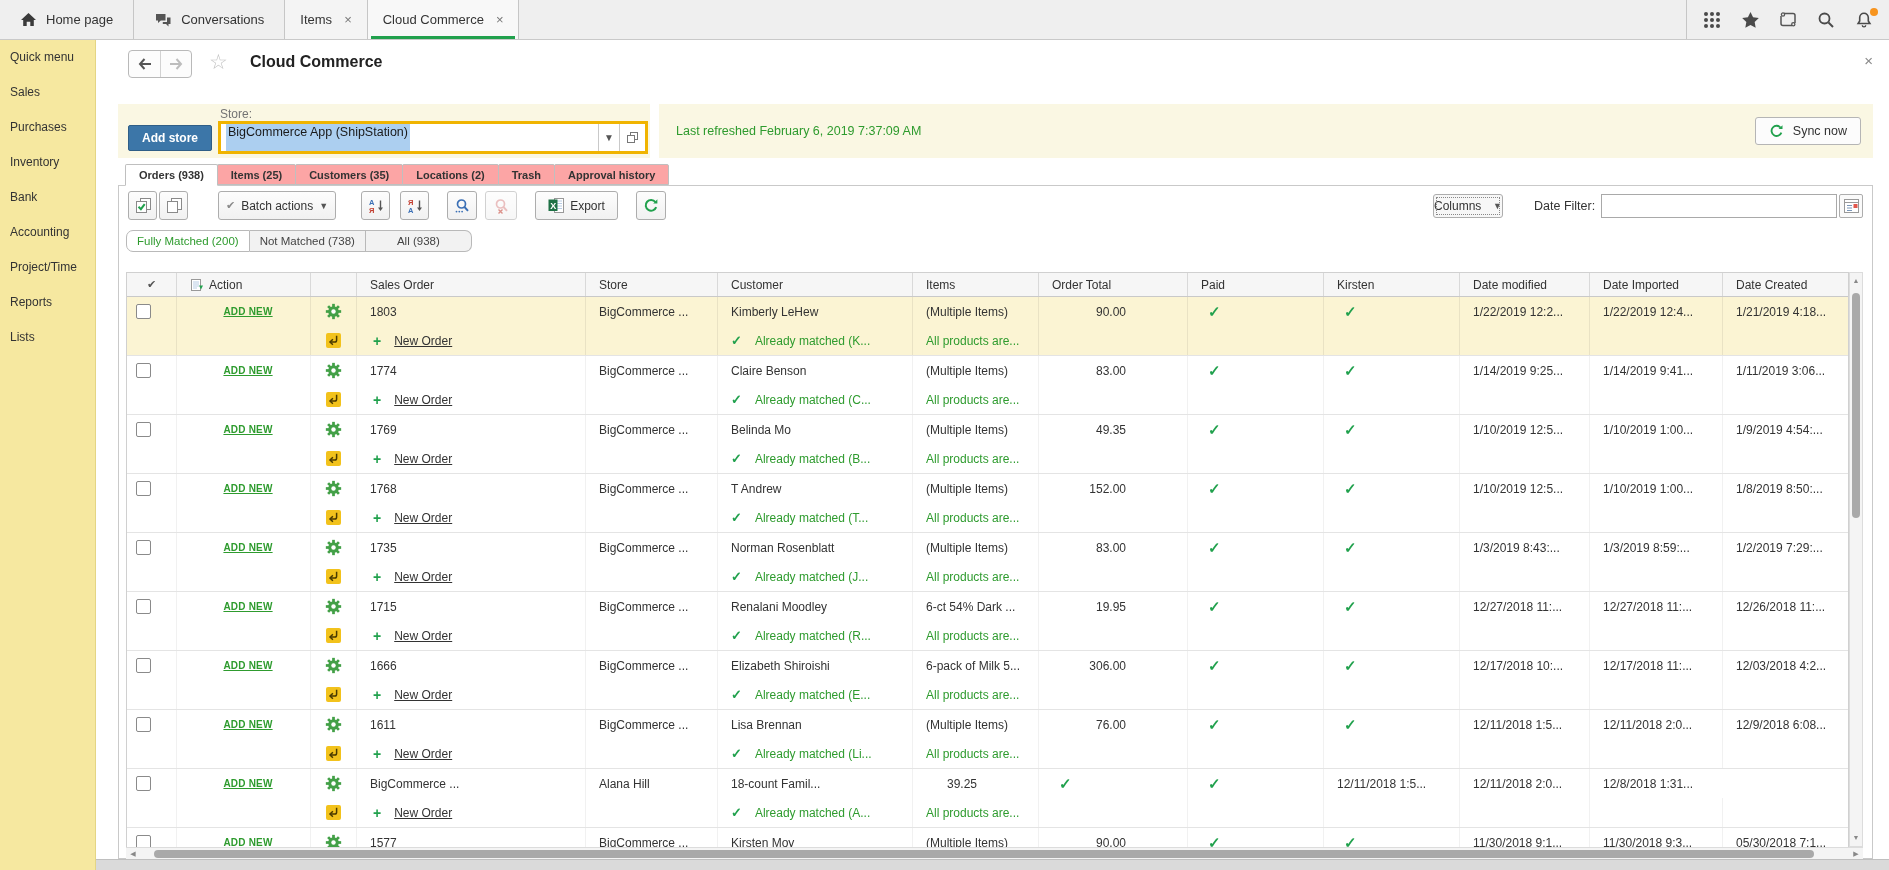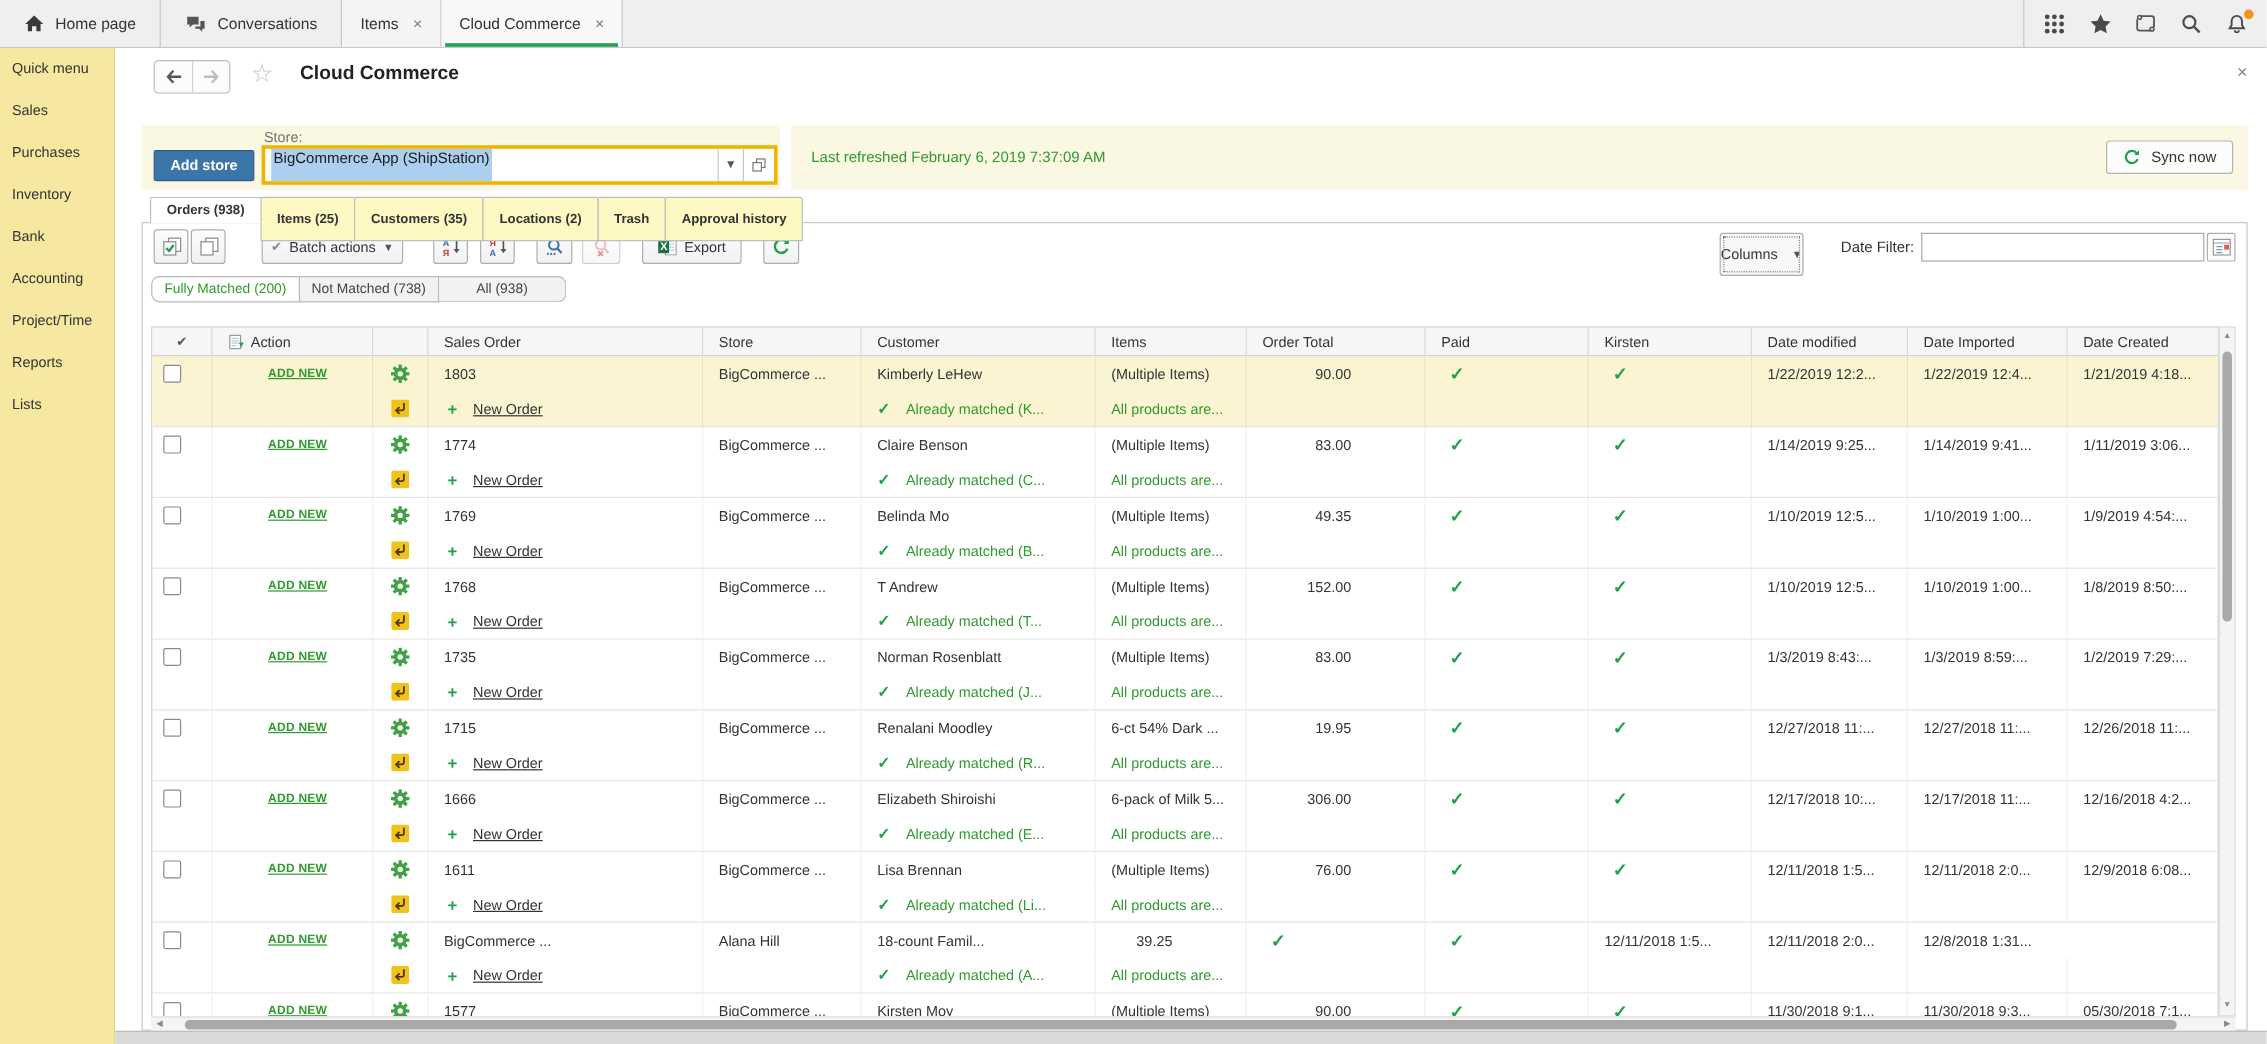--- a/index.html
+++ b/index.html
@@ -40,29 +40,29 @@
   .combo-val{flex:1;display:flex;padding:0 5px;overflow:hidden;white-space:nowrap;cursor:text}
   .combo-val span{background:#ACCFF0;padding:1px 2px;font-size:12.5px;color:#1a1a1a}
   .combo-caret{width:21px;border-left:1px solid #C9C9C9;display:flex;align-items:center;justify-content:center;color:#555;font-size:10px;cursor:pointer}
   .combo-ext{width:26px;border-left:1px solid #C9C9C9;display:flex;align-items:center;justify-content:center;cursor:pointer}
   .store-right{position:absolute;left:563px;top:64px;width:1214px;height:54px;background:#FAF7E3;display:flex;align-items:center}
   .refreshed{color:#2E9B2E;font-size:12.5px;margin-left:17px}
   .syncbtn{margin-left:auto;margin-right:12px;height:28px;padding:0 13px;display:flex;align-items:center;gap:9px;background:#FCFCFC;border:1px solid #B5B5B5;border-radius:3px;font-size:12.5px;color:#333;cursor:pointer}
 
   
   .view-tabs{position:absolute;left:22px;top:124px;height:22px;display:flex;padding-left:7px;z-index:3}
-  .vtab{height:37px;padding:0 13px;display:flex;align-items:center;background:#fef9c3;border:1px solid #BFBFBF;font-size:11px;font-weight:bold;color:#333;border-radius:2px 2px 0 0;margin-right:-1px;cursor:pointer}
+  .vtab{height:21px;padding:0 13px;display:flex;align-items:center;background:#fca5a5;border:1px solid #BFBFBF;font-size:11px;font-weight:bold;color:#333;border-radius:2px 2px 0 0;margin-right:-1px;cursor:pointer}
   .vtab.active{background:#fff;height:22px;border-bottom:1px solid #fff;z-index:4;position:relative}
 
   
   .panel{position:absolute;left:22px;top:145px;width:1755px;height:674px;border:1px solid #C9C9C9;background:#fff}
   .tbtn{position:absolute;top:5px;height:29px;display:flex;align-items:center;justify-content:center;gap:6px;border:1px solid #ADADAD;border-radius:3px;background:linear-gradient(#FDFDFD,#F1F1F1);font-size:12px;color:#333;cursor:pointer}
   .dd-caret{font-size:9px;color:#555}
   .dis{opacity:.55}
-  .columnsbtn{position:absolute;left:1314px;top:8px;width:70px;height:36px;display:flex;align-items:center;justify-content:space-between;gap:6px;border:1px solid #ADADAD;outline:1px dotted #888;outline-offset:-4px;border-radius:3px;background:#F7F7F7;font-size:12px;cursor:pointer}
+  .columnsbtn{position:absolute;left:1314px;top:8px;width:70px;height:24px;display:flex;align-items:center;justify-content:space-between;gap:6px;border:1px solid #ADADAD;outline:1px dotted #888;outline-offset:-4px;border-radius:3px;background:#F7F7F7;font-size:12px;cursor:pointer}
   .dflabel{position:absolute;left:1415px;top:13px;font-size:12.5px;color:#333}
   .dfinput{position:absolute;left:1482px;top:8px;width:236px;height:24px;border:1px solid #A9A9A9;background:#fff;font-family:"Liberation Sans",sans-serif;font-size:12px;padding:0 5px}
   .calbtn{position:absolute;left:1720px;top:8px;width:24px;height:24px;display:flex;align-items:center;justify-content:center;border:1px solid #ADADAD;background:#FAFAFA;border-radius:2px;cursor:pointer}
 
   .pillgroup{position:absolute;left:7px;top:44px;display:flex;height:22px}
   .pill{min-width:106px;padding:0 10px;display:flex;align-items:center;justify-content:center;font-size:11.5px;background:#F2F2F2;border:1px solid #B9B9B9;color:#444;cursor:pointer}
   .pill+.pill{border-left:none}
   .pill:first-child{border-radius:7px 0 0 7px}
   .pill:last-child{border-radius:0 7px 7px 0}
   .pill.active{background:#fff;color:#2E9B2E}
@@ -786,21 +786,21 @@
       <div class="td">6-pack of Milk 5...</div>
       <div class="td num">306.00</div>
       <div class="td pd">
                 <span class="chk">✓</span>
               </div>
       <div class="td pd">
                 <span class="chk">✓</span>
               </div>
       <div class="td">12/17/2018 10:...</div>
       <div class="td">12/17/2018 11:...</div>
-      <div class="td">12/16/2018 4:2...</div>
+      <div class="td">12/03/2018 4:2...</div>
     </div>
             <div class="rline">
         <div class="td c"></div>
         <div class="td"></div>
         <div class="td c">
                 <svg width="15" height="15" viewBox="0 0 15 15">
                   <rect width="15" height="15" rx="2" fill="#F2C21C"></rect>
                   <path d="M10.6 2.8v4.4a1.8 1.8 0 0 1-1.8 1.8H4.4" fill="none" stroke="#4A3A00" stroke-width="1.5"></path>
                   <path d="M6.9 6.2 4 9l2.9 2.8" fill="none" stroke="#4A3A00" stroke-width="1.5"></path>
                 </svg>

